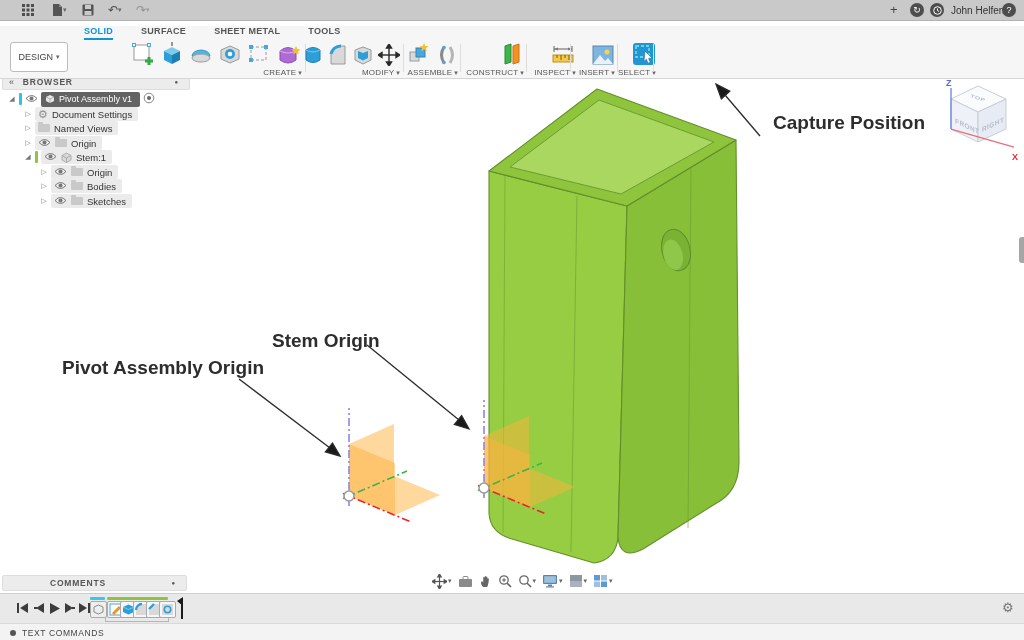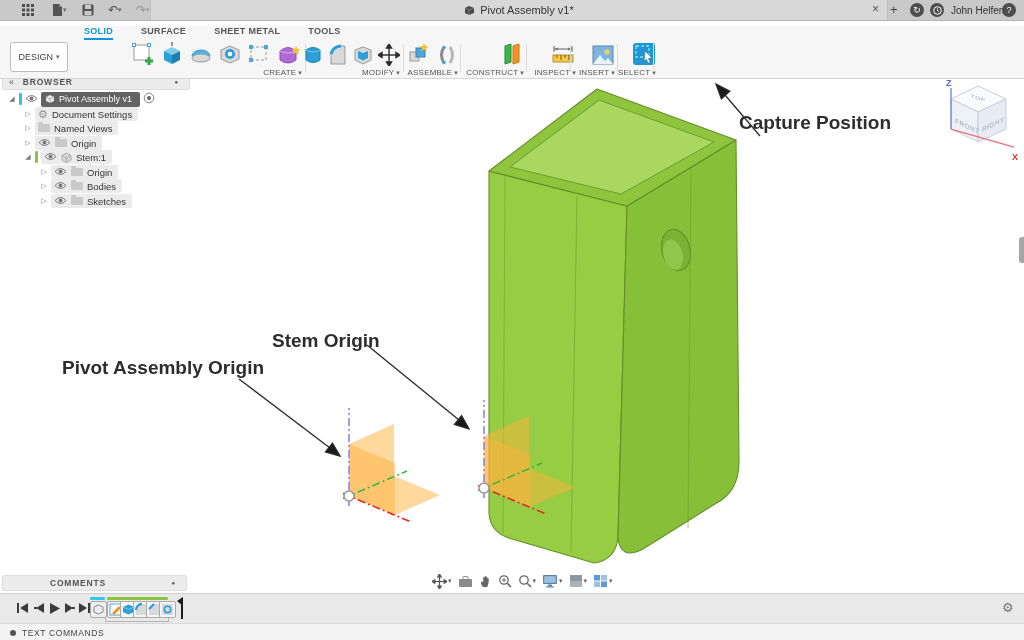--- a/index.html
+++ b/index.html
@@ -120,21 +120,21 @@
   <g stroke="#2a2a2a" stroke-width="1.3" fill="#1a1a1a">
     <line x1="760" y1="136" x2="725" y2="95"></line>
     <polygon points="716,84 729.8,91.2 721.4,98.8"></polygon>
     <line x1="367" y1="345" x2="459" y2="420"></line>
     <polygon points="469,429 454.4,424.4 461.6,415.6"></polygon>
     <line x1="239" y1="379" x2="330" y2="448"></line>
     <polygon points="340,456 325.4,451.9 332.5,443.1"></polygon>
   </g>
 </svg>
 
-<div class="callout" style="left:739px;top:112px;">Capture Position</div>
+<div class="callout" style="left:773px;top:112px;">Capture Position</div>
 <div class="callout" style="left:272px;top:330px;">Stem Origin</div>
 <div class="callout" style="left:62px;top:357px;">Pivot Assembly Origin</div>
 
 <div id="titlebar">
   <span class="qa-icon" style="left:22px">
     <svg width="12" height="12">
         <g fill="#4e4e4e">
       <rect x="0" y="0" width="3" height="3"></rect>
           <rect x="4.5" y="0" width="3" height="3"></rect>
           <rect x="9" y="0" width="3" height="3"></rect>
@@ -163,28 +163,20 @@
   </span>
   <span class="qa-icon" style="left:108px;font-size:12px">
     <span>↶</span>
     <span class="caret">▾</span>
   </span>
   <span class="qa-icon" style="left:136px;font-size:12px;opacity:.45">
     <span>↷</span>
     <span class="caret">▾</span>
   </span>
 
-  <div class="doctab">
-    <svg width="11" height="11">
-      <path d="M1,3 L5,1 L10,3 L10,8 L5,10 L1,8 Z" fill="#4a4a4a"></path>
-      <path d="M1,3 L5,5 L10,3 M5,5 L5,10" stroke="#8a8a8a" stroke-width="0.8" fill="none"></path>
-      </svg>
-    <span class="title">Pivot Assembly v1*</span>
-    <span class="tab-close">×</span>
-  </div>
   <span class="addtab">+</span>
   <span class="circ" style="left:910px">↻</span>
   <span class="circ" style="left:930px">
     <svg width="9" height="9">
         <circle cx="4.5" cy="4.5" r="3.8" fill="none" stroke="#fff" stroke-width="1"></circle>
       <path d="M4.5,2.5 L4.5,4.5 L6,5.5" stroke="#fff" stroke-width="1" fill="none"></path>
       </svg>
   </span>
   <span class="username">John Helfen</span>
   <span class="circ" style="left:1002px">?</span>

